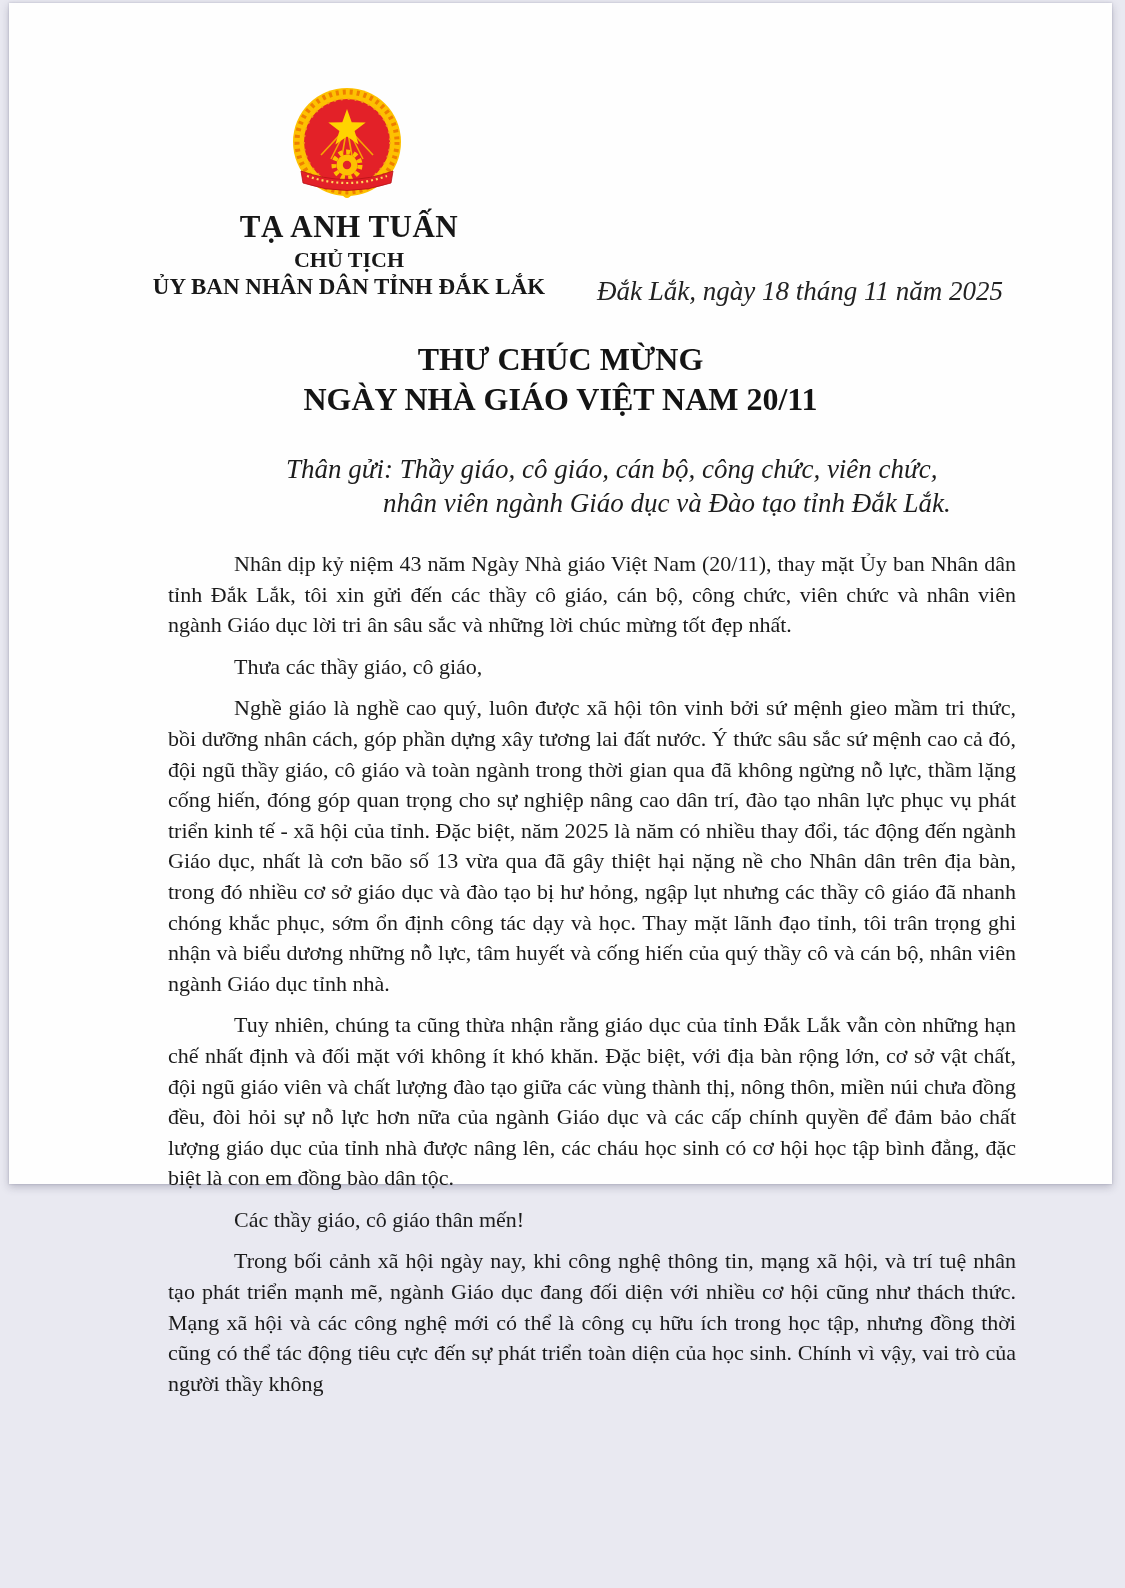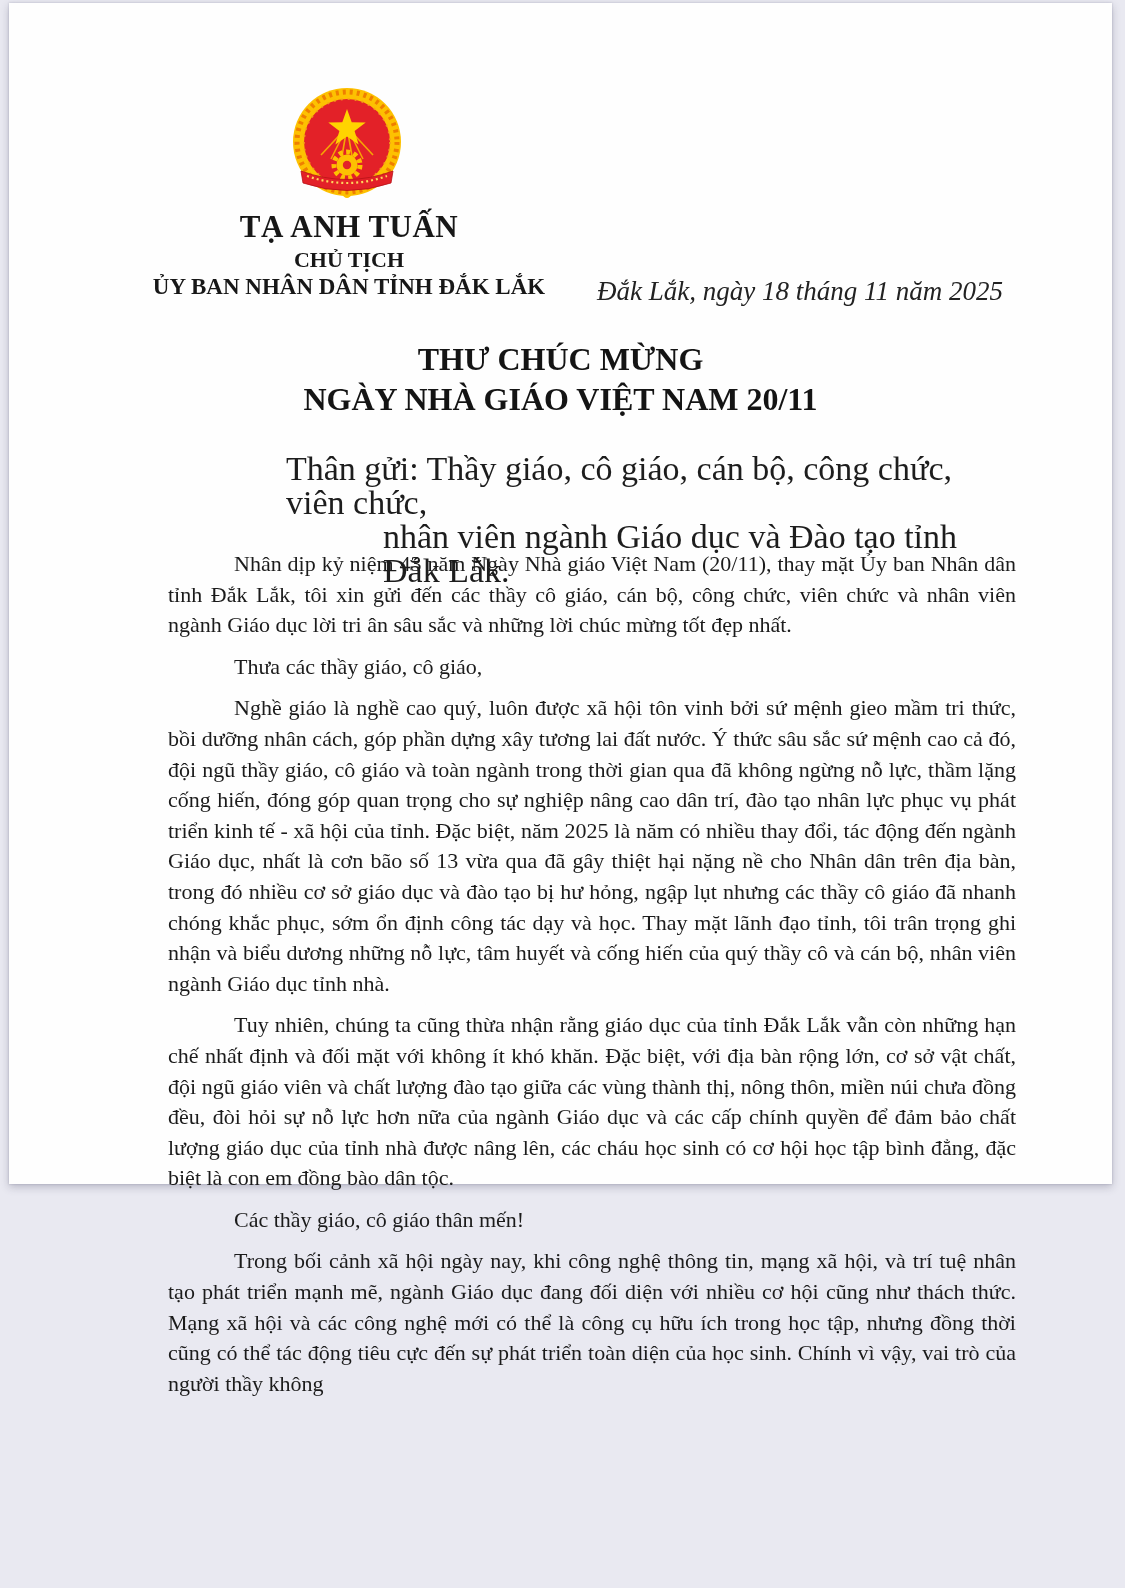--- a/index.html
+++ b/index.html
@@ -64,21 +64,22 @@
     font-weight: bold;
     font-size: 32px;
     line-height: 40px;
     color: #141414;
   }
   .salutation {
     position: absolute;
     left: 277px;
     top: 449px;
     width: 720px;
-    font-size: 34px;
+    font-style: italic;
+    font-size: 27px;
     line-height: 34px;
     color: #1d1d1d;
   }
   .salutation .sal-line2 { padding-left: 97px; }
   .body-text {
     position: absolute;
     left: 159px;
     top: 546px;
     width: 848px;
   }

